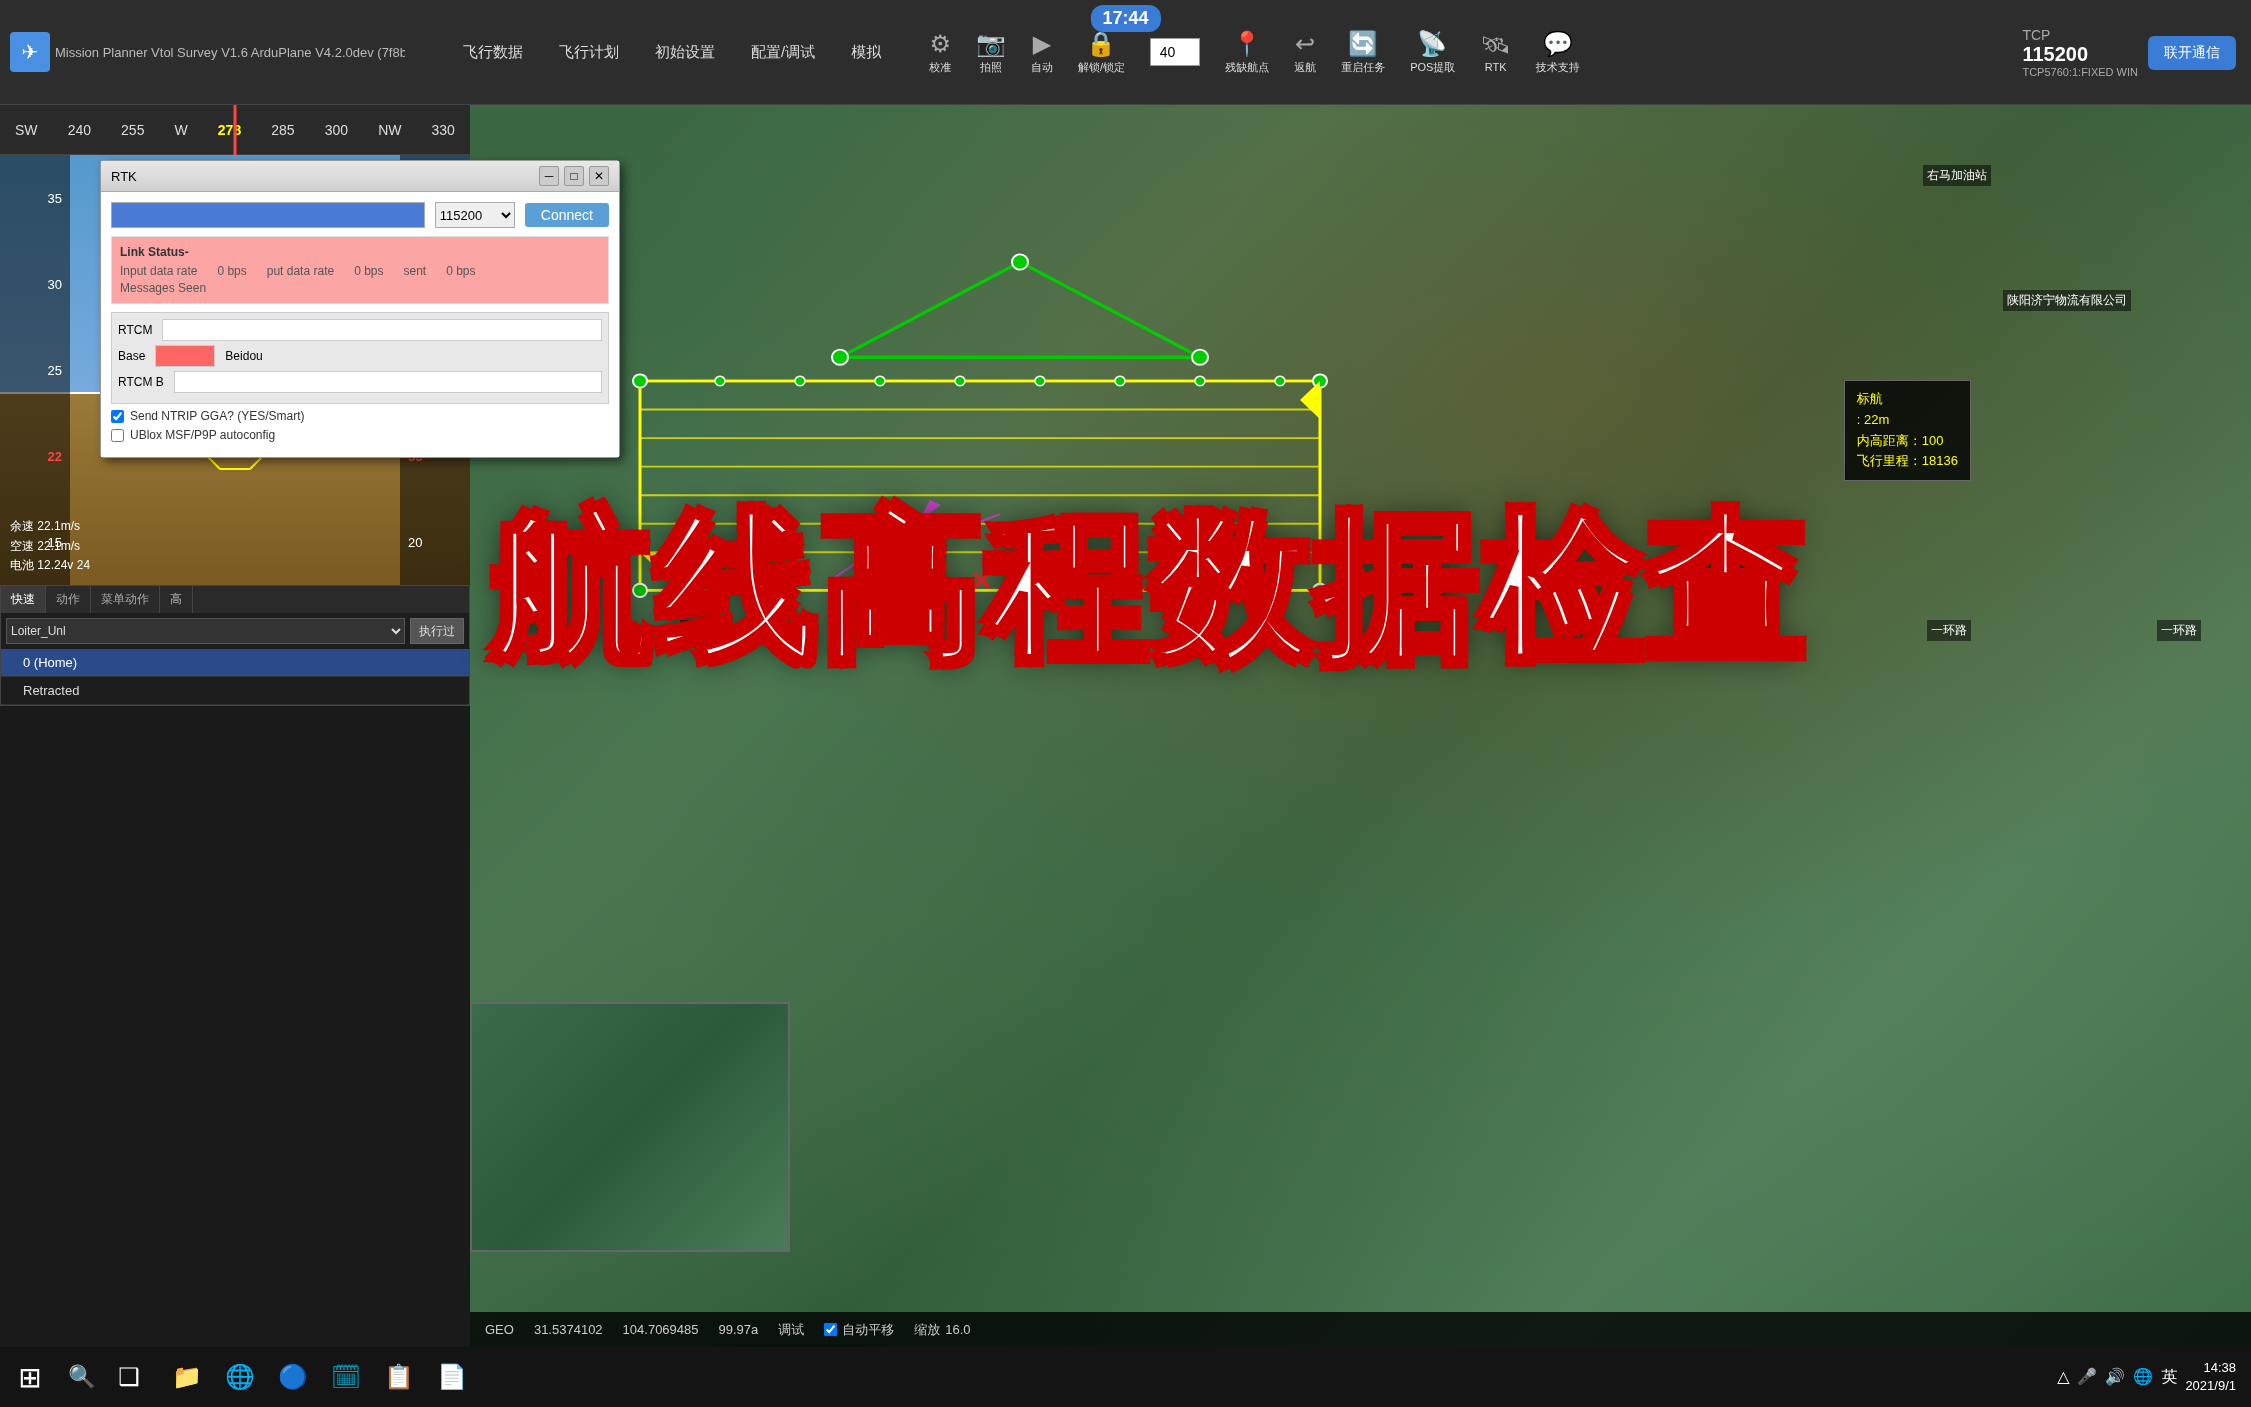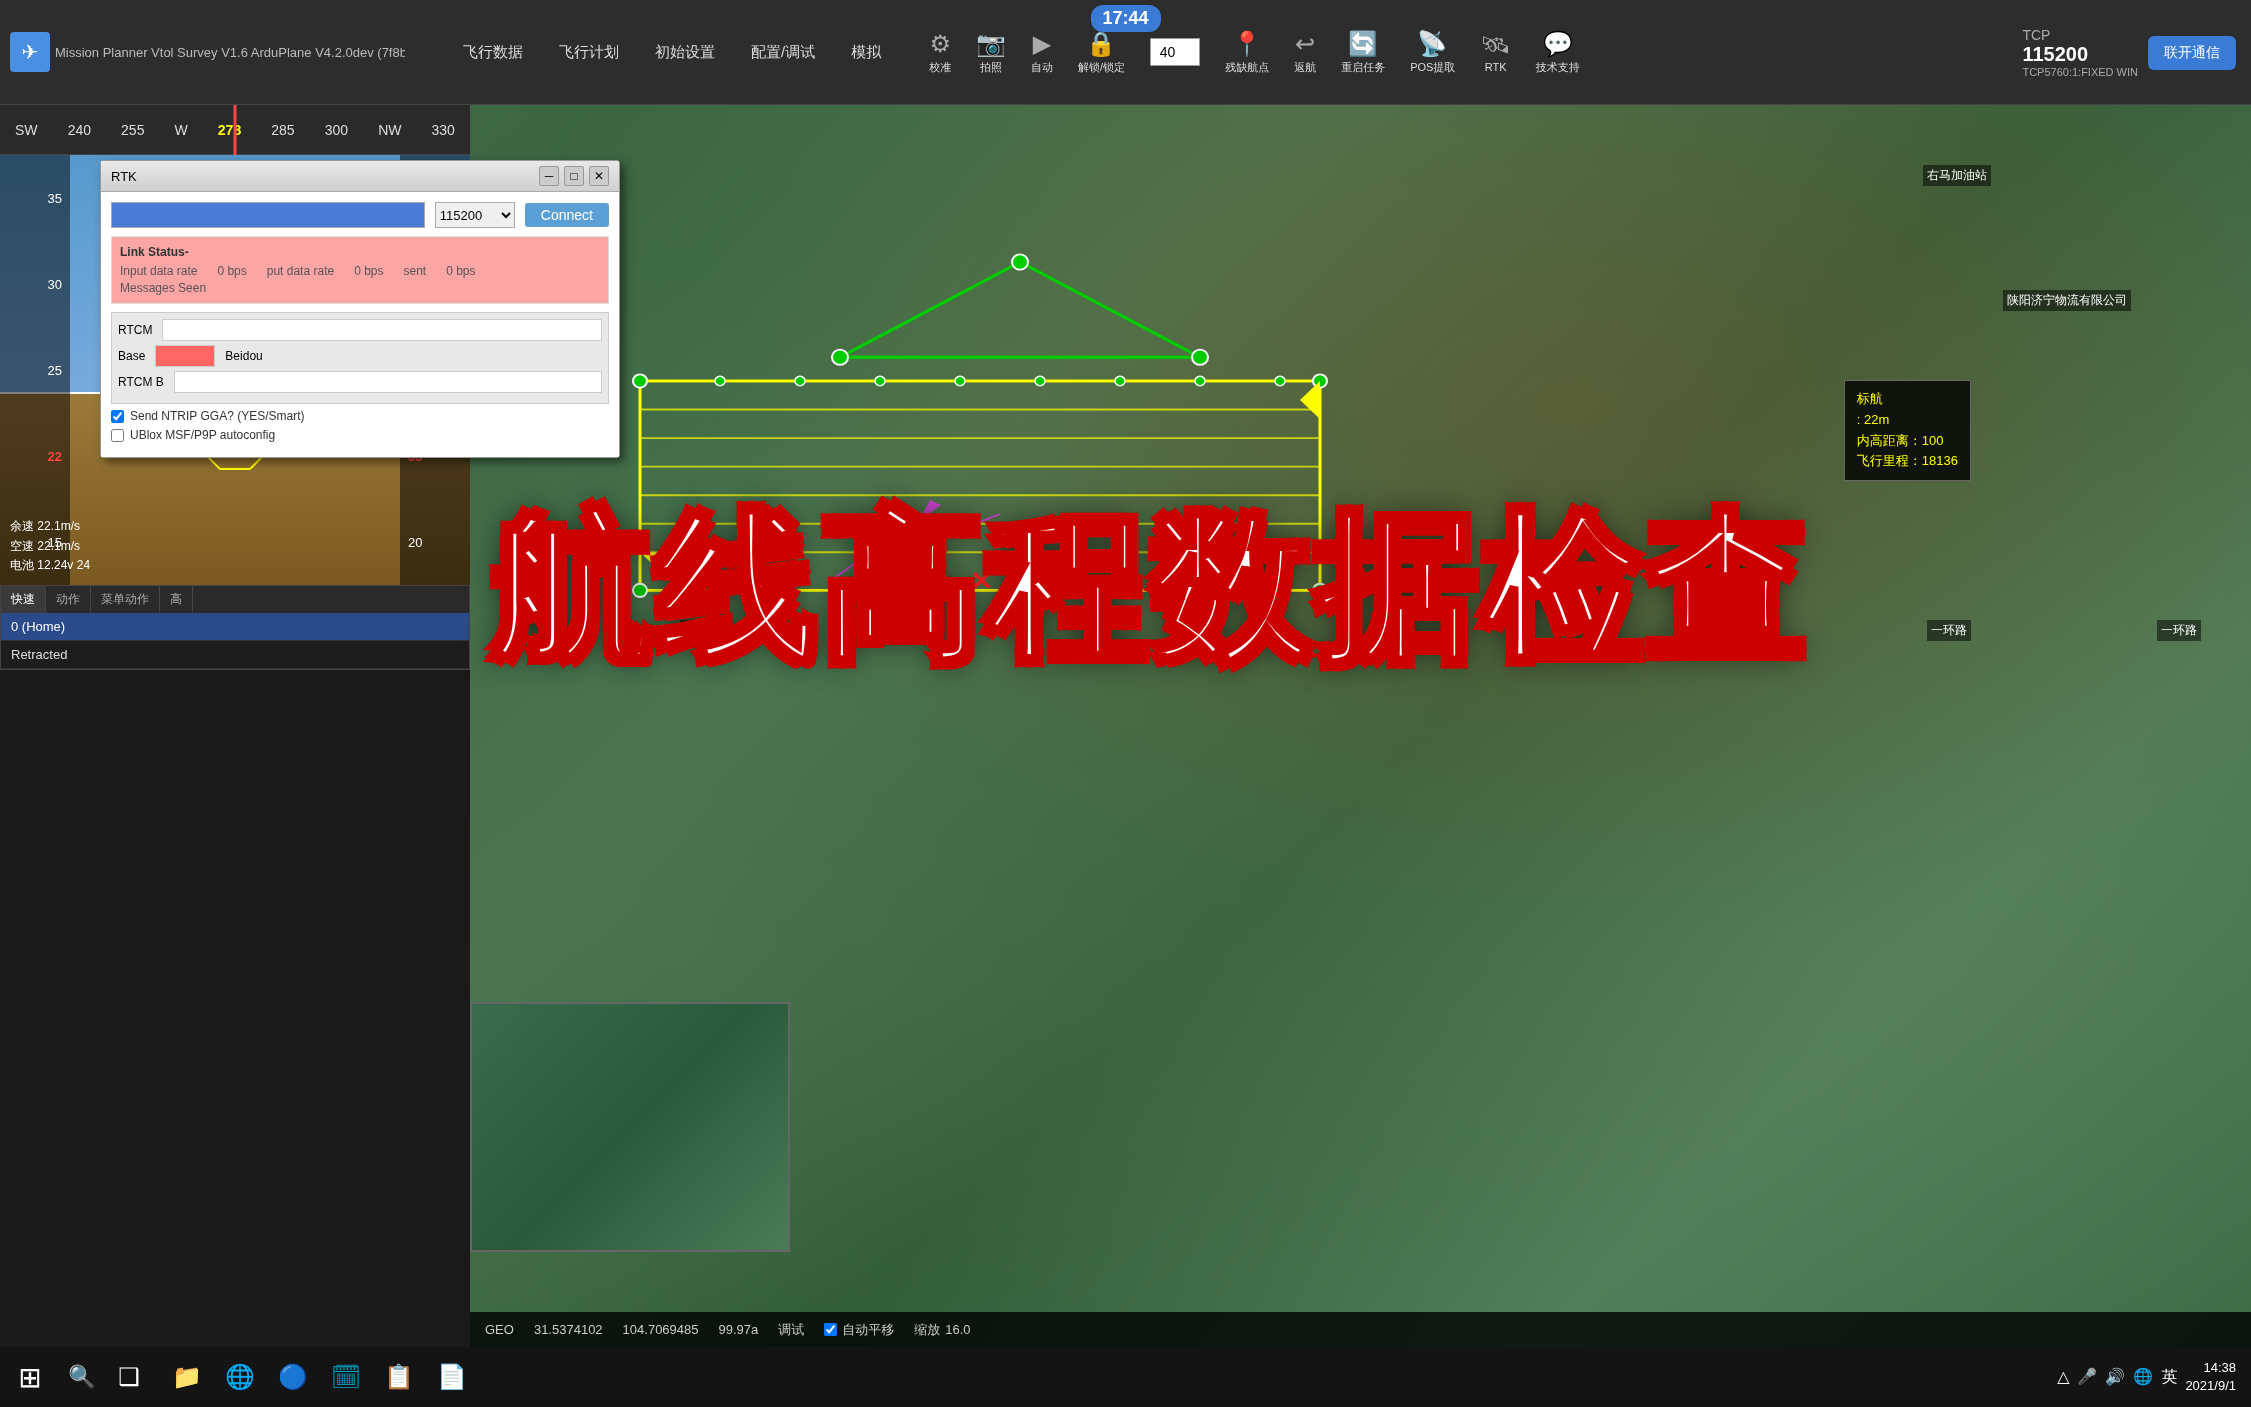--- a/index.html
+++ b/index.html
@@ -409,21 +409,21 @@
       cursor: pointer;
       border-right: 1px solid #444;
     }
 
     .mission-tab.active {
       background: #3a3a3a;
       color: #fff;
     }
 
     .mission-item {
-      padding: 6px 10px;
+      padding: 6px 22px;
       font-size: 13px;
       color: #ddd;
       border-bottom: 1px solid #333;
       cursor: pointer;
     }
 
     .mission-item.selected {
       background: #2a4a8a;
       color: #fff;
     }
@@ -842,20 +842,26 @@
         <div>电池 <span>12.24v 24</span></div>
       </div>
     </div>
 
     <div class="mission-list" style="position:relative; top:0; left:0; width:100%;">
       <div class="mission-tabs">
         <div class="mission-tab active">快速</div>
         <div class="mission-tab">动作</div>
         <div class="mission-tab">菜单动作</div>
         <div class="mission-tab">高</div>
+      </div>
+      <div style="display:flex; gap:5px; padding:5px;">
+        <select style="flex:1; background:#333; color:#ddd; border:1px solid #555; height:26px; font-size:12px;">
+          <option>Loiter_Unl</option>
+        </select>
+        <button style="background:#555; color:#ddd; border:1px solid #666; padding:2px 8px; font-size:12px;">执行过</button>
       </div>
       <div class="mission-item selected">0 (Home)</div>
       <div class="mission-item">Retracted</div>
     </div>
   </div>
 
   <div class="rtk-dialog">
     <div class="dialog-titlebar">
       <span>RTK</span>
       <div class="dialog-controls">

